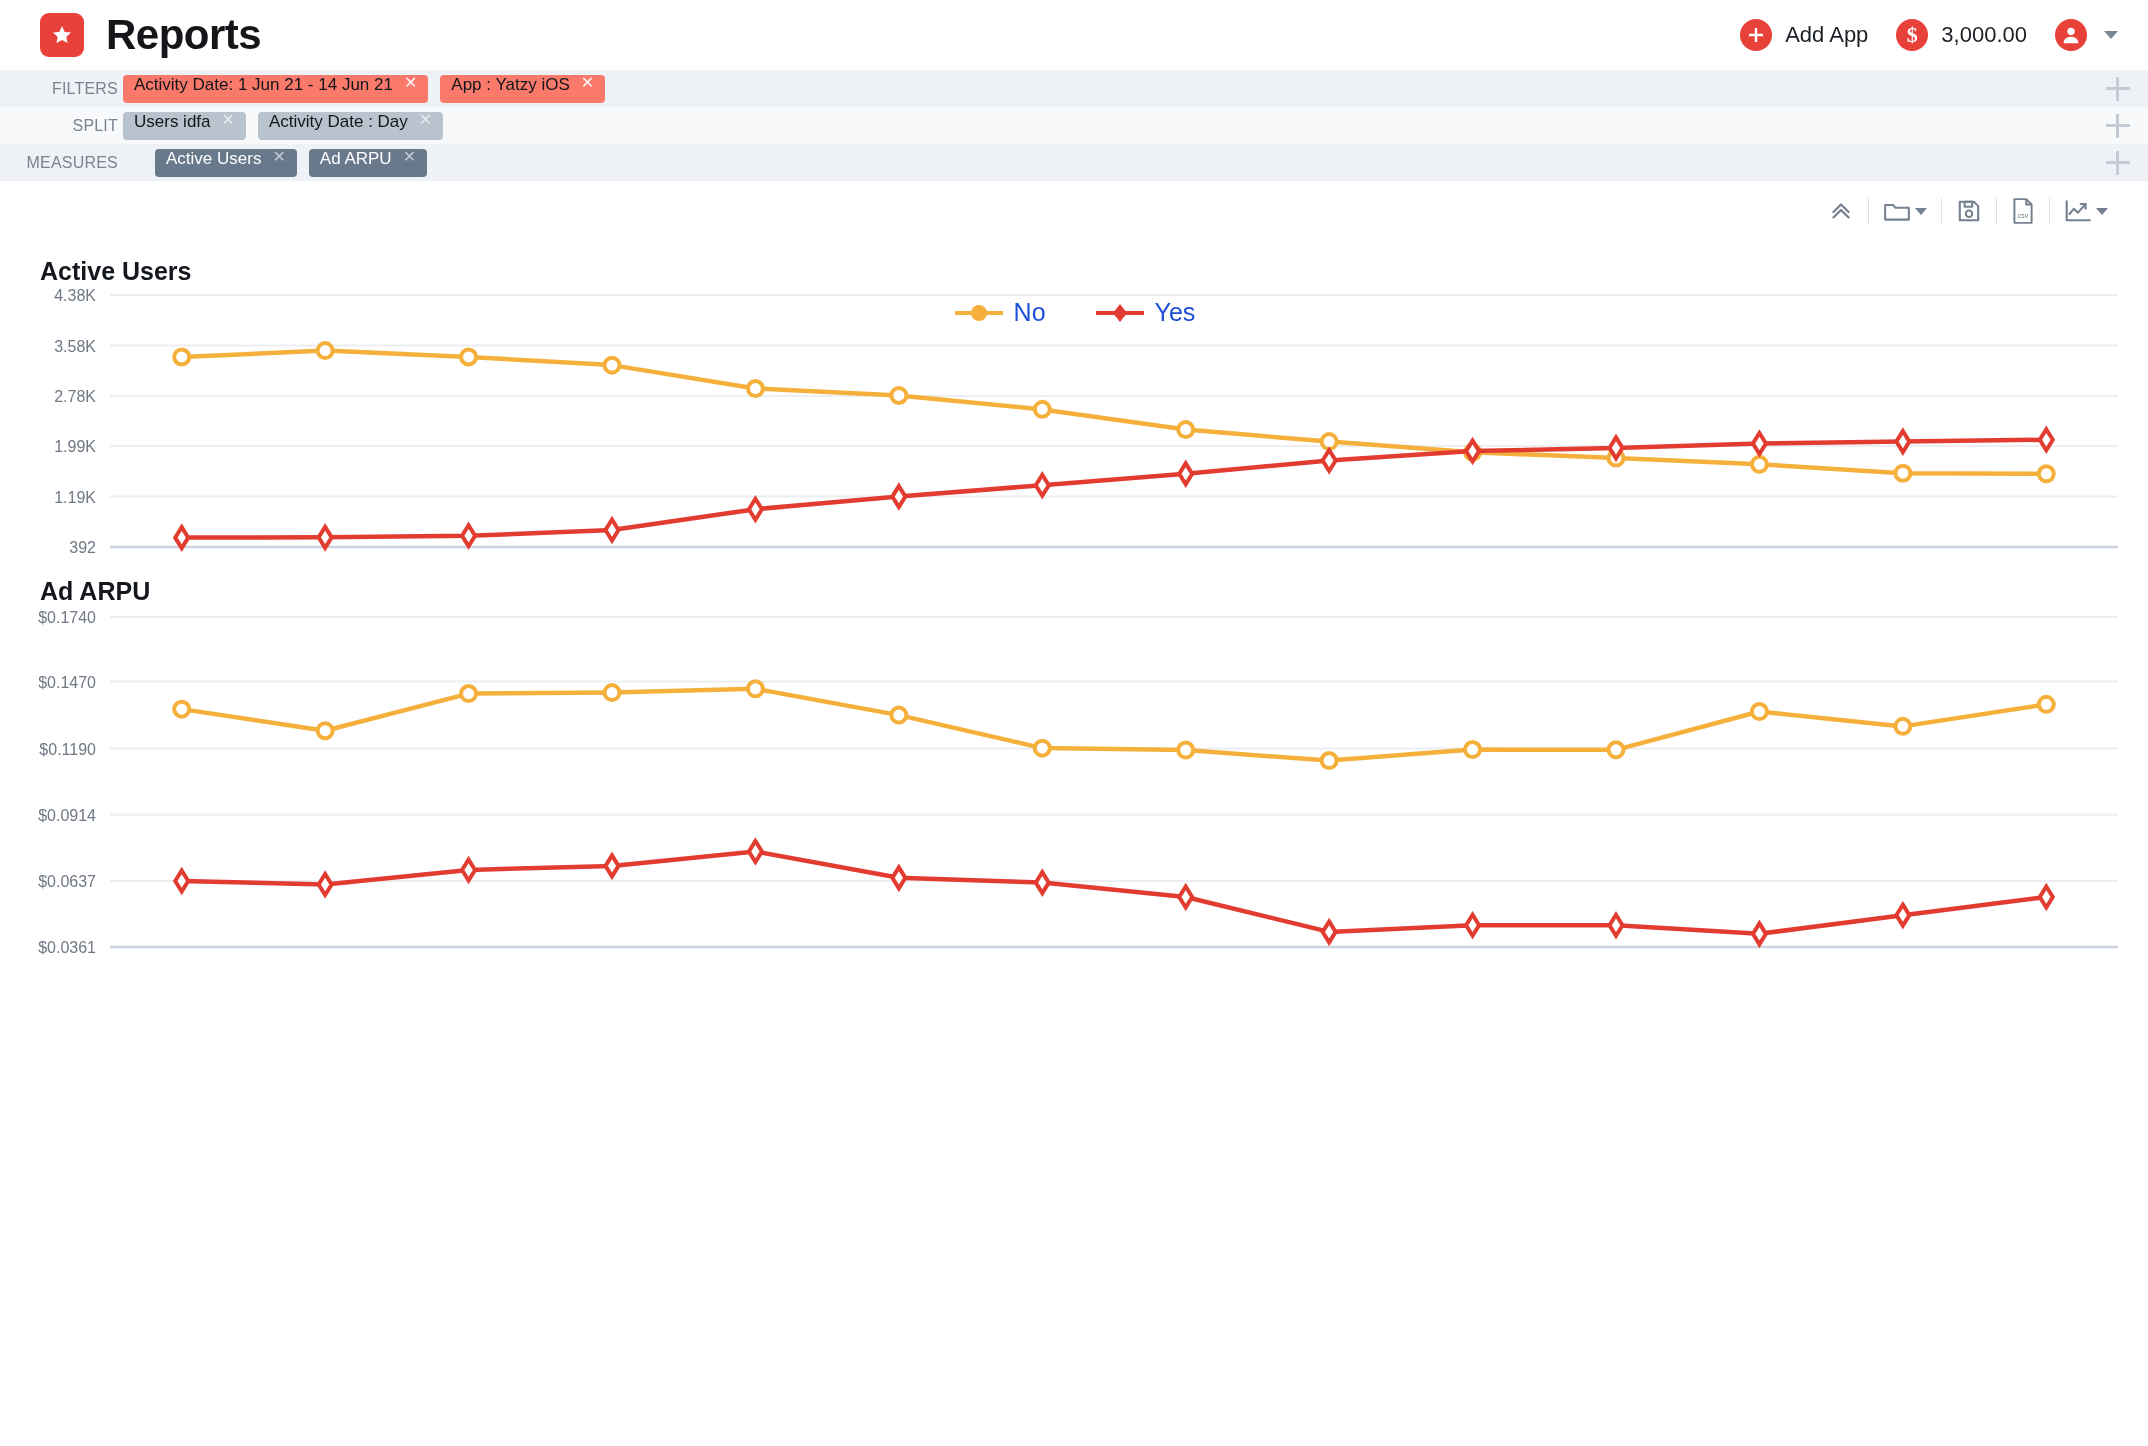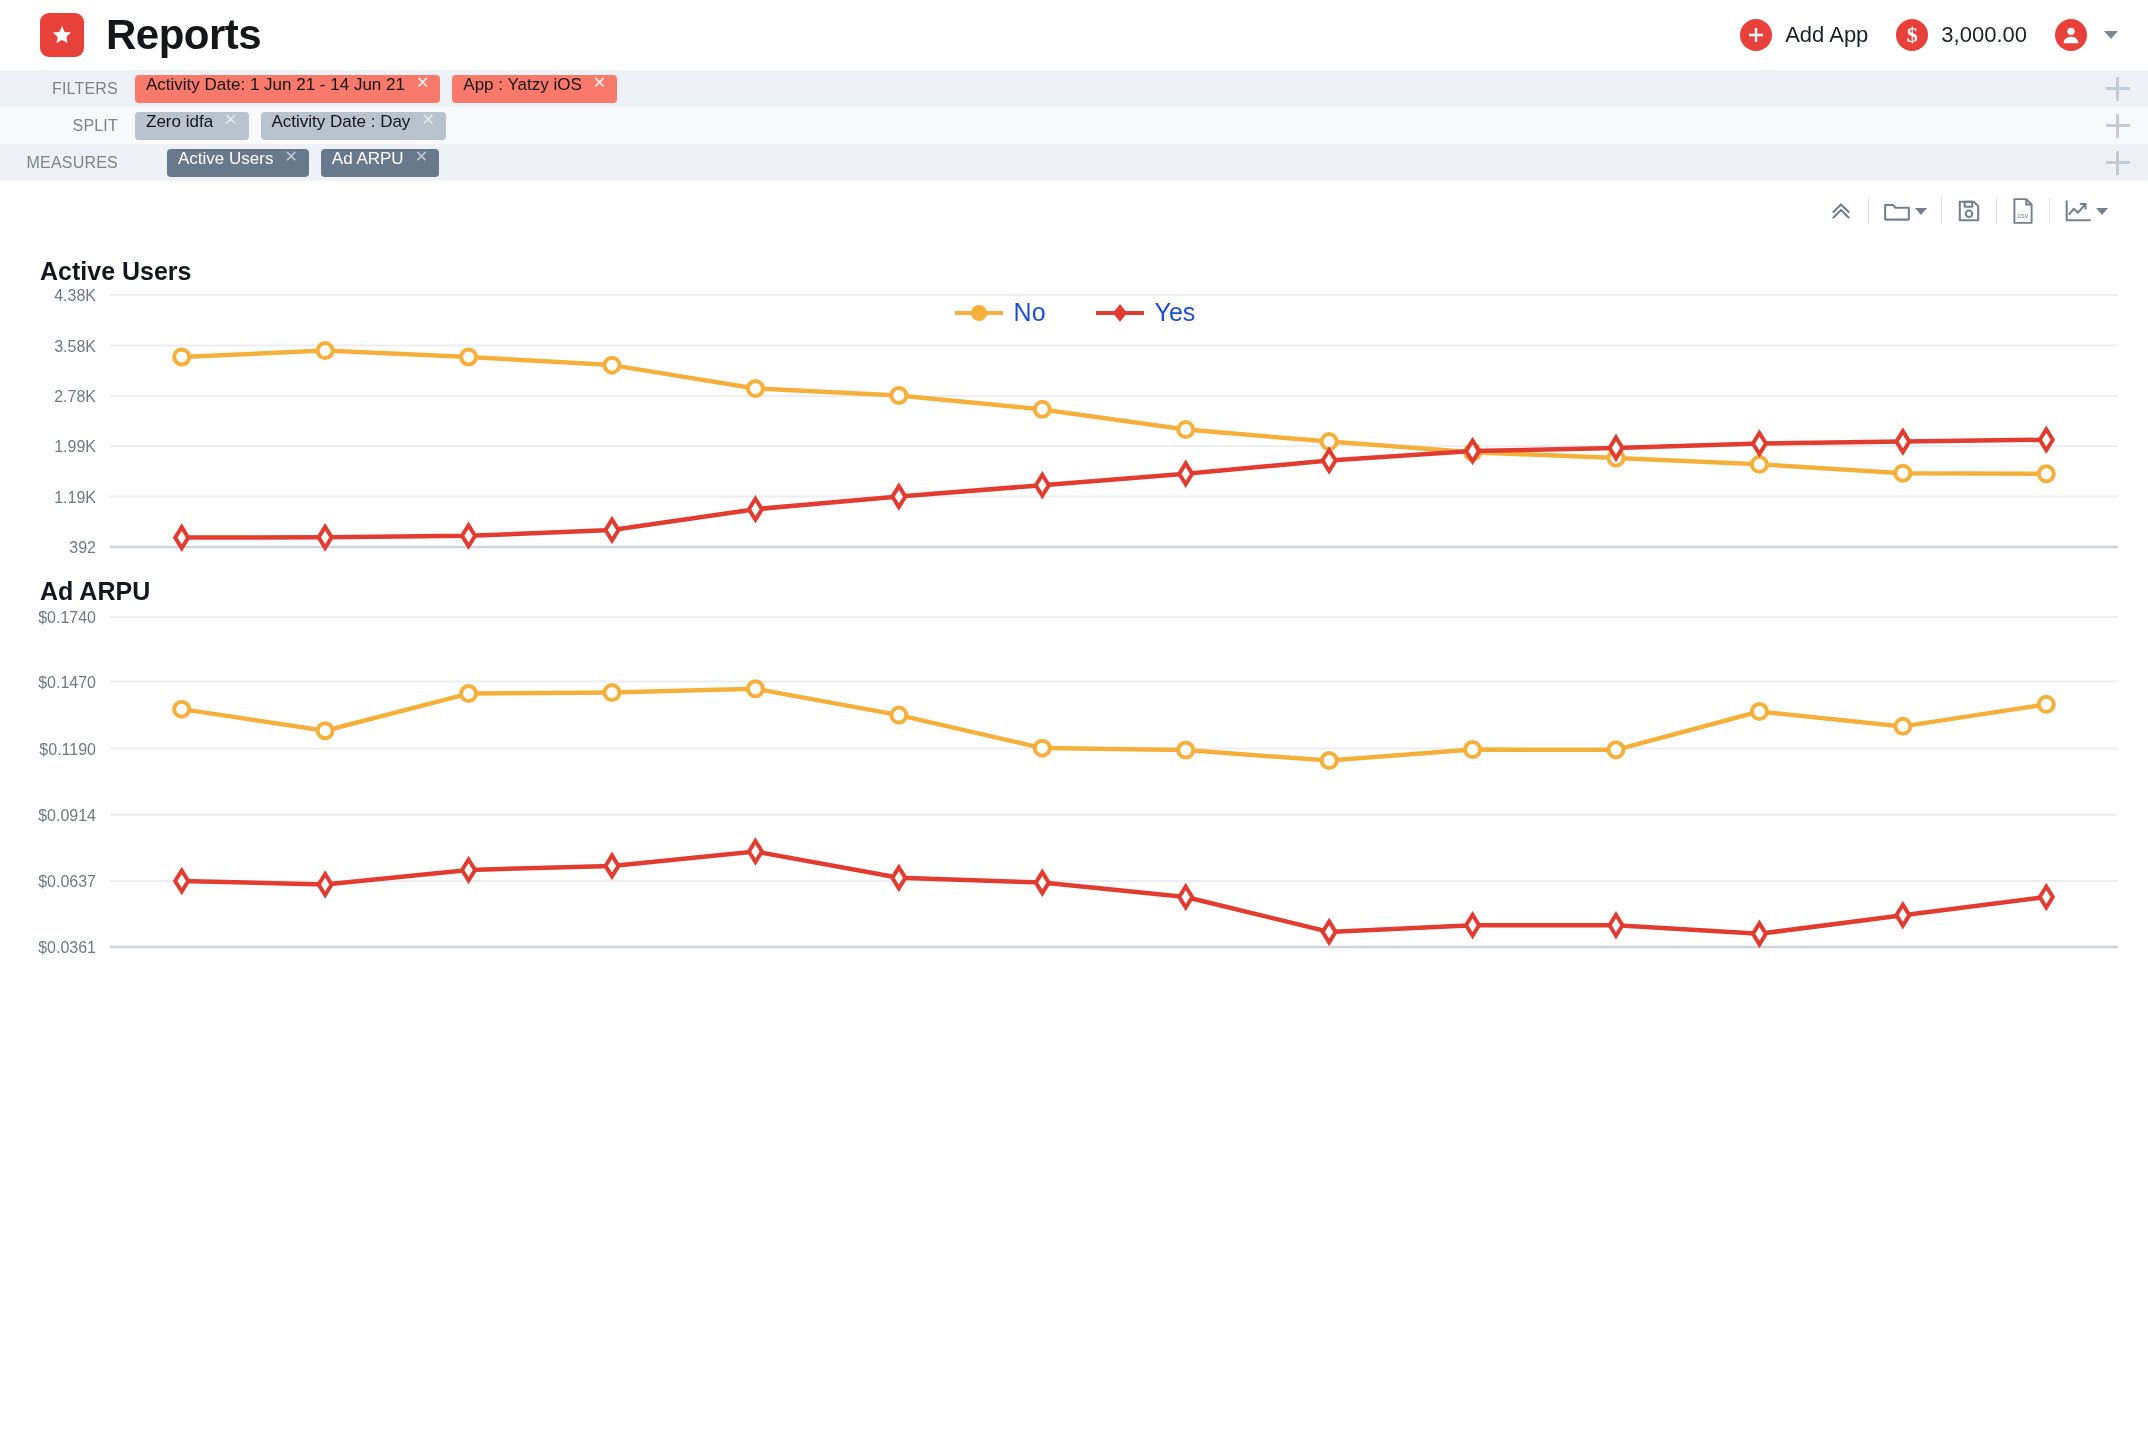--- a/index.html
+++ b/index.html
@@ -55,21 +55,21 @@
     padding-left: 26px; padding-right: 0;
     position: relative;
   }
   .frow-filters  { background: #eef2f6; height: 37px; }
   .frow-split    { background: #f7f9fb; height: 37px; }
   .frow-measures { background: #eef2f6; height: 37px; gap: 32px; }
   .frow-label {
     width: 92px; text-align: right;
     font-size: 16px; color: #7a838f;
     letter-spacing: 0.2px;
-    margin-right: 17px;
+    margin-right: 5px;
     flex: 0 0 auto;
   }
   .chips { display: flex; align-items: center; gap: 12px; flex: 1 1 auto; }
   .chip {
     display: inline-flex; align-items: flex-start; gap: 11px;
     height: 28px; padding: 0 11px;
     border-radius: 4px;
     font-size: 17px;
     white-space: nowrap;
     cursor: pointer;
@@ -186,21 +186,21 @@
         <span class="chip-x">✕</span>
       </span>
     </div>
     <span class="row-plus"></span>
   </div>
 
   <div class="frow frow-split">
     <div class="frow-label">SPLIT</div>
     <div class="chips">
       <span class="chip chip-split">
-        <span>Zero idfa</span>
+        <span>Users idfa</span>
         <span class="chip-x">✕</span>
       </span>
       <span class="chip chip-split">
         <span>Activity Date : Day</span>
         <span class="chip-x">✕</span>
       </span>
     </div>
     <span class="row-plus"></span>
   </div>
 

